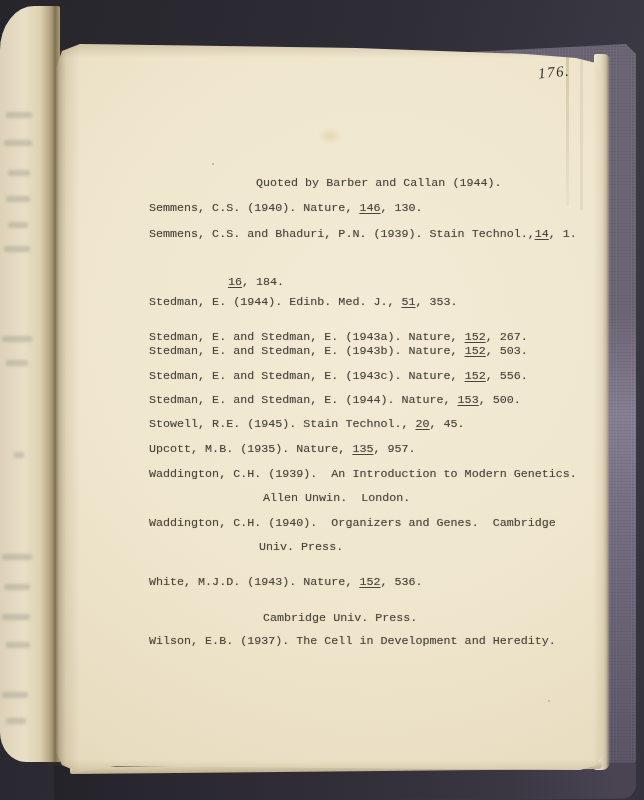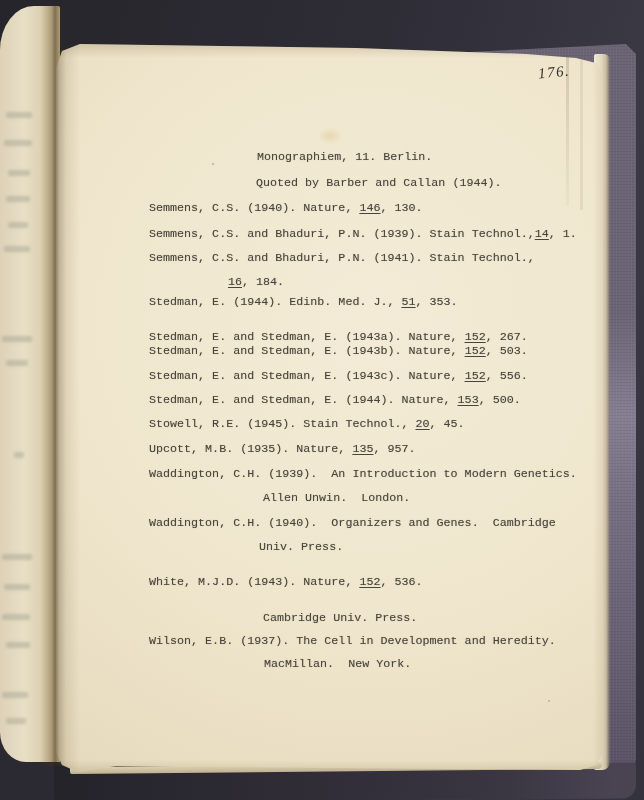--- a/index.html
+++ b/index.html
@@ -115,35 +115,32 @@
       <div class="ghost" style="left: 2px; top: 686px; width: 26px;"></div>
       <div class="ghost" style="left: 6px; top: 712px; width: 20px;"></div>
     </div>
   <div class="page"></div>
   <div class="gutter"></div>
   <div class="crease"></div>
   <div class="stain"></div>
   <div class="speck"></div>
   <div class="pageno">176.</div>
   <div class="refs">
-      <div class="ref-line" style="left: 257px; top: 150px;"><span>Monographiem, 11. Berlin.</span></div>
       <div class="ref-line" style="left: 256px; top: 176px;"><span>Quoted by Barber and Callan (1944).</span></div>
       <div class="ref-line" style="left: 149px; top: 201px;"><span>Semmens, C.S. (1940). Nature, </span><span class="u">146</span><span>, 130.</span></div>
       <div class="ref-line" style="left: 149px; top: 227px;"><span>Semmens, C.S. and Bhaduri, P.N. (1939). Stain Technol.,</span><span class="u">14</span><span>, 1.</span></div>
-      <div class="ref-line" style="left: 149px; top: 251px;"><span>Semmens, C.S. and Bhaduri, P.N. (1941). Stain Technol.,</span></div>
       <div class="ref-line" style="left: 228px; top: 275px;"><span class="u">16</span><span>, 184.</span></div>
       <div class="ref-line" style="left: 149px; top: 295px;"><span>Stedman, E. (1944). Edinb. Med. J., </span><span class="u">51</span><span>, 353.</span></div>
       <div class="ref-line" style="left: 149px; top: 320px; margin-top: 10px;"><span>Stedman, E. and Stedman, E. (1943a). Nature, </span><span class="u">152</span><span>, 267.</span></div>
       <div class="ref-line" style="left: 149px; top: 344px;"><span>Stedman, E. and Stedman, E. (1943b). Nature, </span><span class="u">152</span><span>, 503.</span></div>
       <div class="ref-line" style="left: 149px; top: 369px;"><span>Stedman, E. and Stedman, E. (1943c). Nature, </span><span class="u">152</span><span>, 556.</span></div>
       <div class="ref-line" style="left: 149px; top: 393px;"><span>Stedman, E. and Stedman, E. (1944). Nature, </span><span class="u">153</span><span>, 500.</span></div>
       <div class="ref-line" style="left: 149px; top: 417px;"><span>Stowell, R.E. (1945). Stain Technol., </span><span class="u">20</span><span>, 45.</span></div>
       <div class="ref-line" style="left: 149px; top: 442px;"><span>Upcott, M.B. (1935). Nature, </span><span class="u">135</span><span>, 957.</span></div>
       <div class="ref-line" style="left: 149px; top: 467px;"><span>Waddington, C.H. (1939).  An Introduction to Modern Genetics.</span></div>
       <div class="ref-line" style="left: 263px; top: 491px;"><span>Allen Unwin.  London.</span></div>
       <div class="ref-line" style="left: 149px; top: 516px;"><span>Waddington, C.H. (1940).  Organizers and Genes.  Cambridge</span></div>
       <div class="ref-line" style="left: 259px; top: 540px;"><span>Univ. Press.</span></div>
       <div class="ref-line" style="left: 149px; top: 564px; margin-top: 11px;"><span>White, M.J.D. (1943). Nature, </span><span class="u">152</span><span>, 536.</span></div>
       <div class="ref-line" style="left: 263px; top: 611px;"><span>Cambridge Univ. Press.</span></div>
       <div class="ref-line" style="left: 149px; top: 634px;"><span>Wilson, E.B. (1937). The Cell in Development and Heredity.</span></div>
-      <div class="ref-line" style="left: 264px; top: 657px;"><span>MacMillan.  New York.</span></div>
     </div>
 </div>
 
 </body></html>

